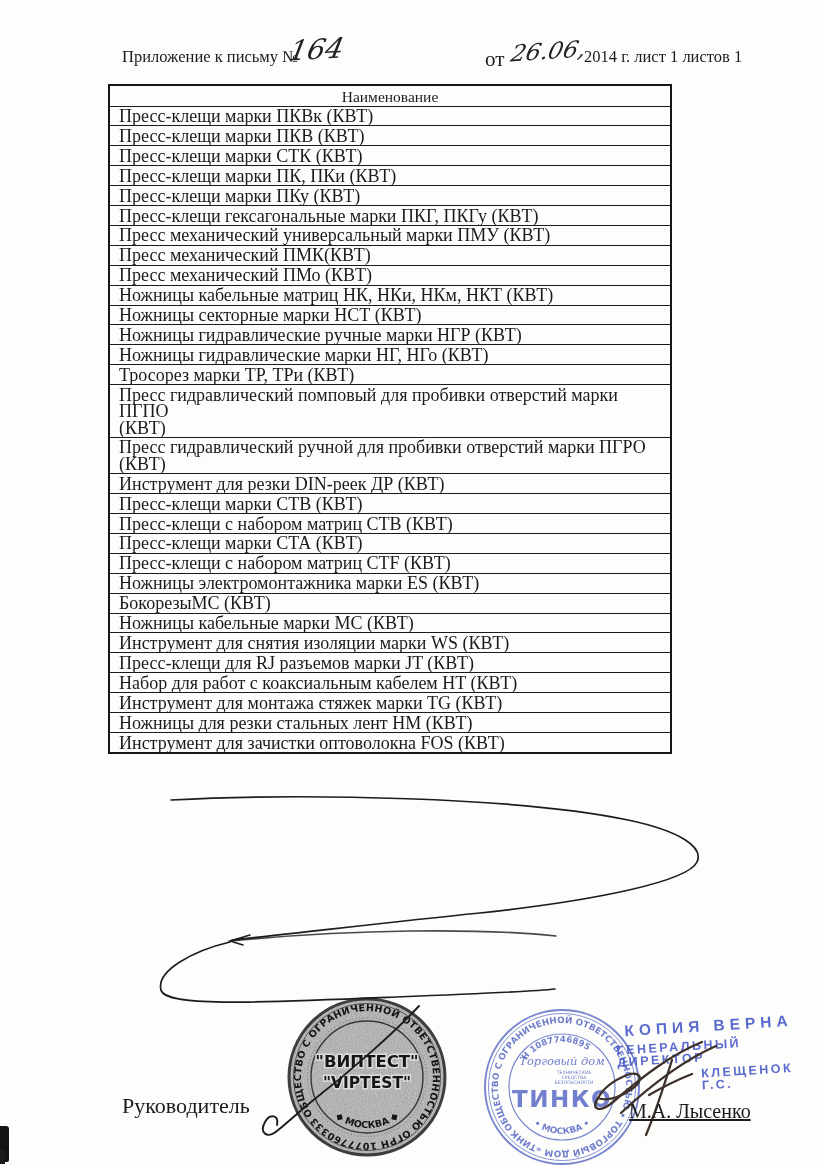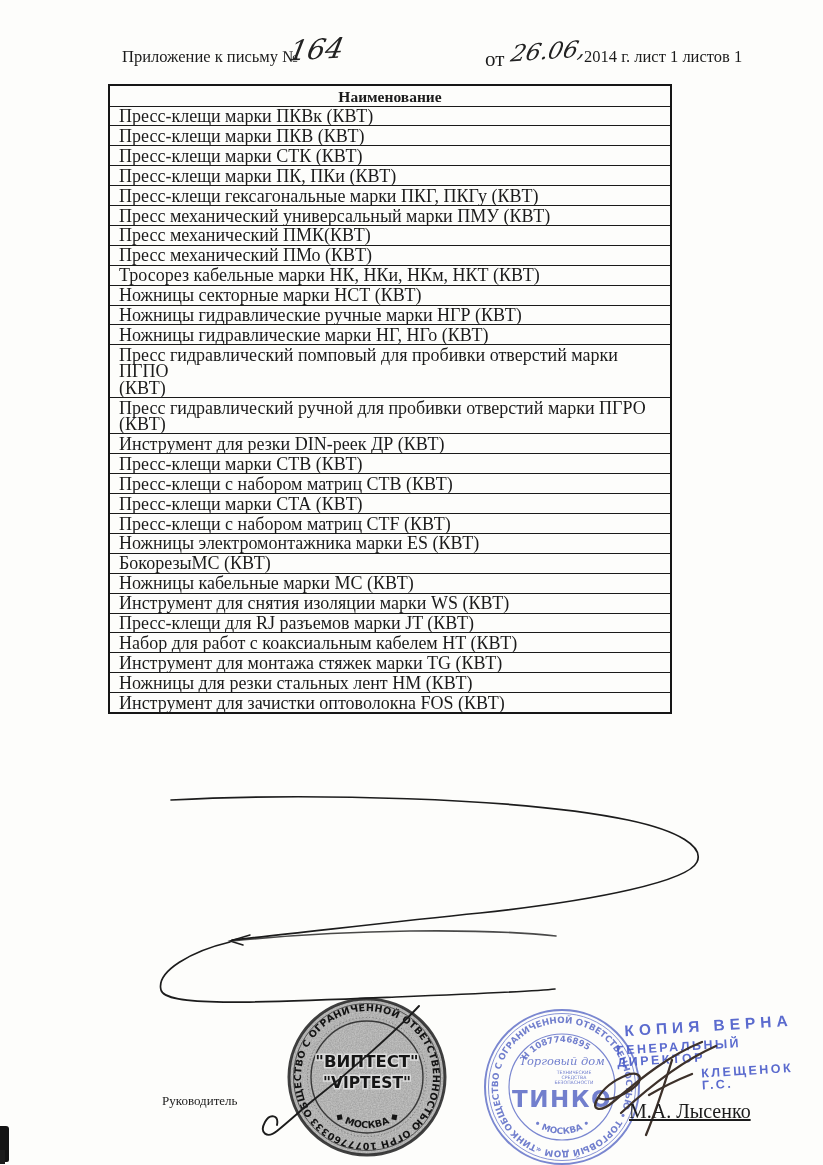--- a/index.html
+++ b/index.html
@@ -19,30 +19,30 @@
     position:absolute;left:512px;top:38px;font-size:23px;font-style:italic;
     font-family:"DejaVu Serif",serif;transform:skewX(-16deg) rotate(-4deg);color:#222;
   }
   .hdr-date-rest{position:absolute;left:584px;top:47px;font-size:16.5px;}
   
   .doc-table{
     position:absolute;left:108px;top:84px;width:560px;
     border:2.2px solid #161616;background:#fdfdfb;
   }
   .thead{
-    text-align:center;font-weight:bold;font-size:15.5px;line-height:17px;
+    text-align:center;font-weight:normal;font-size:15.5px;line-height:17px;
     padding:1.5px 0 1px 0;
   }
   .trow{
     border-top:1.7px solid #1a1a1a;padding:1.5px 8px 1px 9px;
     font-size:18px;line-height:16.4px;
   }
   .cell{white-space:pre-wrap;}
   
-  .footer-role{position:absolute;left:122px;top:1093px;font-size:13px;margin-left:40px;}
+  .footer-role{position:absolute;left:122px;top:1093px;font-size:22px;}
   .footer-name{position:absolute;left:629px;top:1100px;font-size:20px;text-decoration:underline;}
   
   .stamp{position:absolute;pointer-events:none;}
   .copy-stamp{
     position:absolute;left:626px;top:1017px;width:200px;
     font-family:"Liberation Sans",sans-serif;font-weight:bold;color:#4557c8;
     transform:rotate(-3.5deg);opacity:.88;line-height:1;
   }
   .copy-stamp .l1{font-size:15.5px;letter-spacing:5px;}
   .copy-stamp .l2{font-size:12.5px;letter-spacing:2.5px;margin-top:5px;margin-left:-9px;}
@@ -78,54 +78,60 @@
         </div>
 
         <div class="trow">
           <span class="cell">Пресс-клещи марки СТК (КВТ)</span>
         </div>
 
         <div class="trow">
           <span class="cell">Пресс-клещи марки ПК, ПКи (КВТ)</span>
         </div>
 
+        <div class="trow">
+          <span class="cell">Пресс-клещи марки ПКу (КВТ)</span>
+        </div>
 
         <div class="trow">
           <span class="cell">Пресс-клещи гексагональные марки ПКГ, ПКГу (КВТ)</span>
         </div>
 
         <div class="trow">
           <span class="cell">Пресс механический универсальный марки ПМУ (КВТ)</span>
         </div>
 
         <div class="trow">
           <span class="cell">Пресс механический ПМК(КВТ)</span>
         </div>
 
         <div class="trow">
           <span class="cell">Пресс механический ПМо (КВТ)</span>
         </div>
 
         <div class="trow">
-          <span class="cell">Тросорез кабельные марки НК, НКи, НКм, НКТ (КВТ)</span>
+          <span class="cell">Ножницы кабельные матриц НК, НКи, НКм, НКТ (КВТ)</span>
         </div>
 
 
         <div class="trow">
           <span class="cell">Ножницы секторные марки НСТ (КВТ)</span>
         </div>
 
         <div class="trow">
           <span class="cell">Ножницы гидравлические ручные марки НГР (КВТ)</span>
         </div>
 
         <div class="trow">
           <span class="cell">Ножницы гидравлические марки НГ, НГо (КВТ)</span>
         </div>
 
+        <div class="trow">
+          <span class="cell">Тросорез марки ТР, ТРи (КВТ)</span>
+        </div>
 
         <div class="trow">
           <span class="cell">Пресс гидравлический помповый для пробивки отверстий марки ПГПО
 (КВТ)</span>
         </div>
 
         <div class="trow">
           <span class="cell">Пресс гидравлический ручной для пробивки отверстий марки ПГРО (КВТ)</span>
         </div>
 

